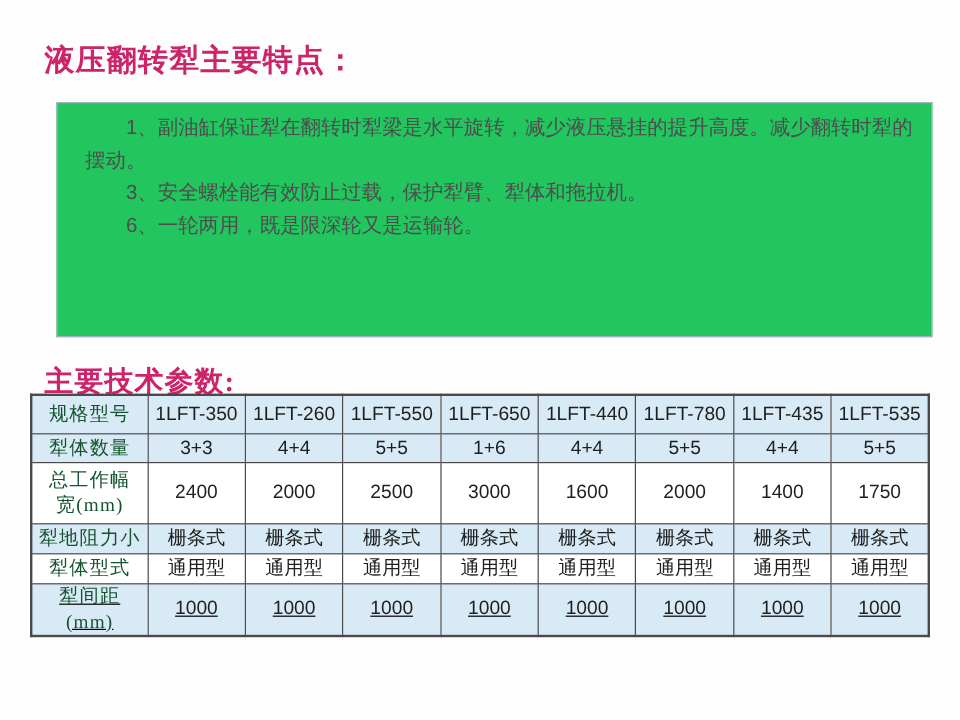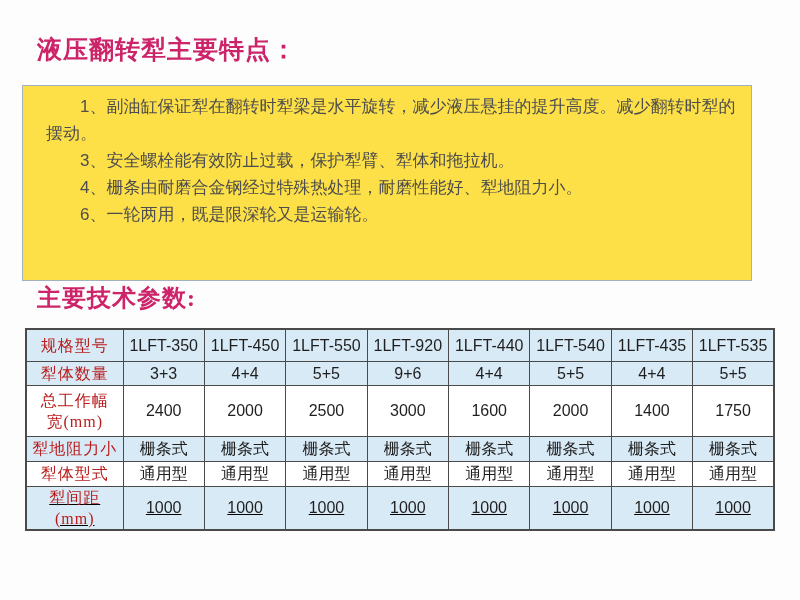--- a/index.html
+++ b/index.html
@@ -16,28 +16,28 @@
     left: 37px;
     margin: 0;
     font-family: "Liberation Serif", "DejaVu Serif", serif;
     font-weight: bold;
     font-size: 25px;
     color: #cc2369;
     letter-spacing: 1px;
     white-space: nowrap;
   }
   #features-title { top: 33px; }
-  #specs-title { top: 282px; font-size: 24px; }
+  #specs-title { top: 302px; font-size: 24px; }
 
   .feature-box {
     position: absolute;
-    left: 22px; top: 85px;
+    left: 47px; top: 85px;
     width: 730px; height: 196px;
     box-sizing: border-box;
-    background: #fde047;
+    background: #22c55e;
     border: 1px solid #a3b1bd;
     padding: 7px 14px 0 23px;
     overflow: hidden;
   }
   .feature {
     margin: 0;
     font-size: 17px;
     line-height: 27px;
     color: #4d4d4d;
     text-indent: 2em;
@@ -57,21 +57,21 @@
     vertical-align: middle;
     padding: 0;
     font-size: 16px;
     line-height: 21px;
     color: #1f1f1f;
     white-space: pre-line;
     overflow: hidden;
   }
   .specs td.lbl {
     font-family: "Liberation Serif", "DejaVu Serif", serif;
-    color: #b91c1c;
+    color: #14532d;
     letter-spacing: 1px;
   }
   tr.r-blue  { background: #d9eaf7; }
   tr.r-white { background: #ffffff; }
   tr.h-header  { height: 32px; }
   tr.h-power   { height: 47px; }
   tr.h-count   { height: 24px; }
   tr.h-width   { height: 51px; }
   tr.h-wall    { height: 25px; }
   tr.h-body    { height: 25px; }
@@ -80,21 +80,20 @@
 </head>
 <body>
 
 <div class="page">
 
   <h1 class="section-title" id="features-title">液压翻转犁主要特点：</h1>
 
   <div class="feature-box">
     <p class="feature">1、副油缸保证犁在翻转时犁梁是水平旋转，减少液压悬挂的提升高度。减少翻转时犁的摆动。</p>
     <p class="feature">3、安全螺栓能有效防止过载，保护犁臂、犁体和拖拉机。</p>
-    <p class="feature">4、栅条由耐磨合金钢经过特殊热处理，耐磨性能好、犁地阻力小。</p>
     <p class="feature">6、一轮两用，既是限深轮又是运输轮。</p>
   </div>
 
   <h1 class="section-title" id="specs-title">主要技术参数:</h1>
 
   <table class="specs">
     <colgroup>
       <col style="width:97px">
       <col>
         <col>
@@ -102,34 +101,34 @@
         <col>
         <col>
         <col>
         <col>
         <col>
     </colgroup>
     <tbody>
       <tr class="r-blue h-header">
         <td class="lbl">规格型号</td>
         <td>1LFT-350</td>
-        <td>1LFT-450</td>
+        <td>1LFT-260</td>
         <td>1LFT-550</td>
-        <td>1LFT-920</td>
+        <td>1LFT-650</td>
         <td>1LFT-440</td>
-        <td>1LFT-540</td>
+        <td>1LFT-780</td>
         <td>1LFT-435</td>
         <td>1LFT-535</td>
       </tr>
       <tr class="r-blue h-count">
         <td class="lbl">犁体数量</td>
         <td>3+3</td>
         <td>4+4</td>
         <td>5+5</td>
-        <td>9+6</td>
+        <td>1+6</td>
         <td>4+4</td>
         <td>5+5</td>
         <td>4+4</td>
         <td>5+5</td>
       </tr>
       <tr class="r-white h-width">
         <td class="lbl">总工作幅
 宽(mm)</td>
         <td>2400</td>
         <td>2000</td>

